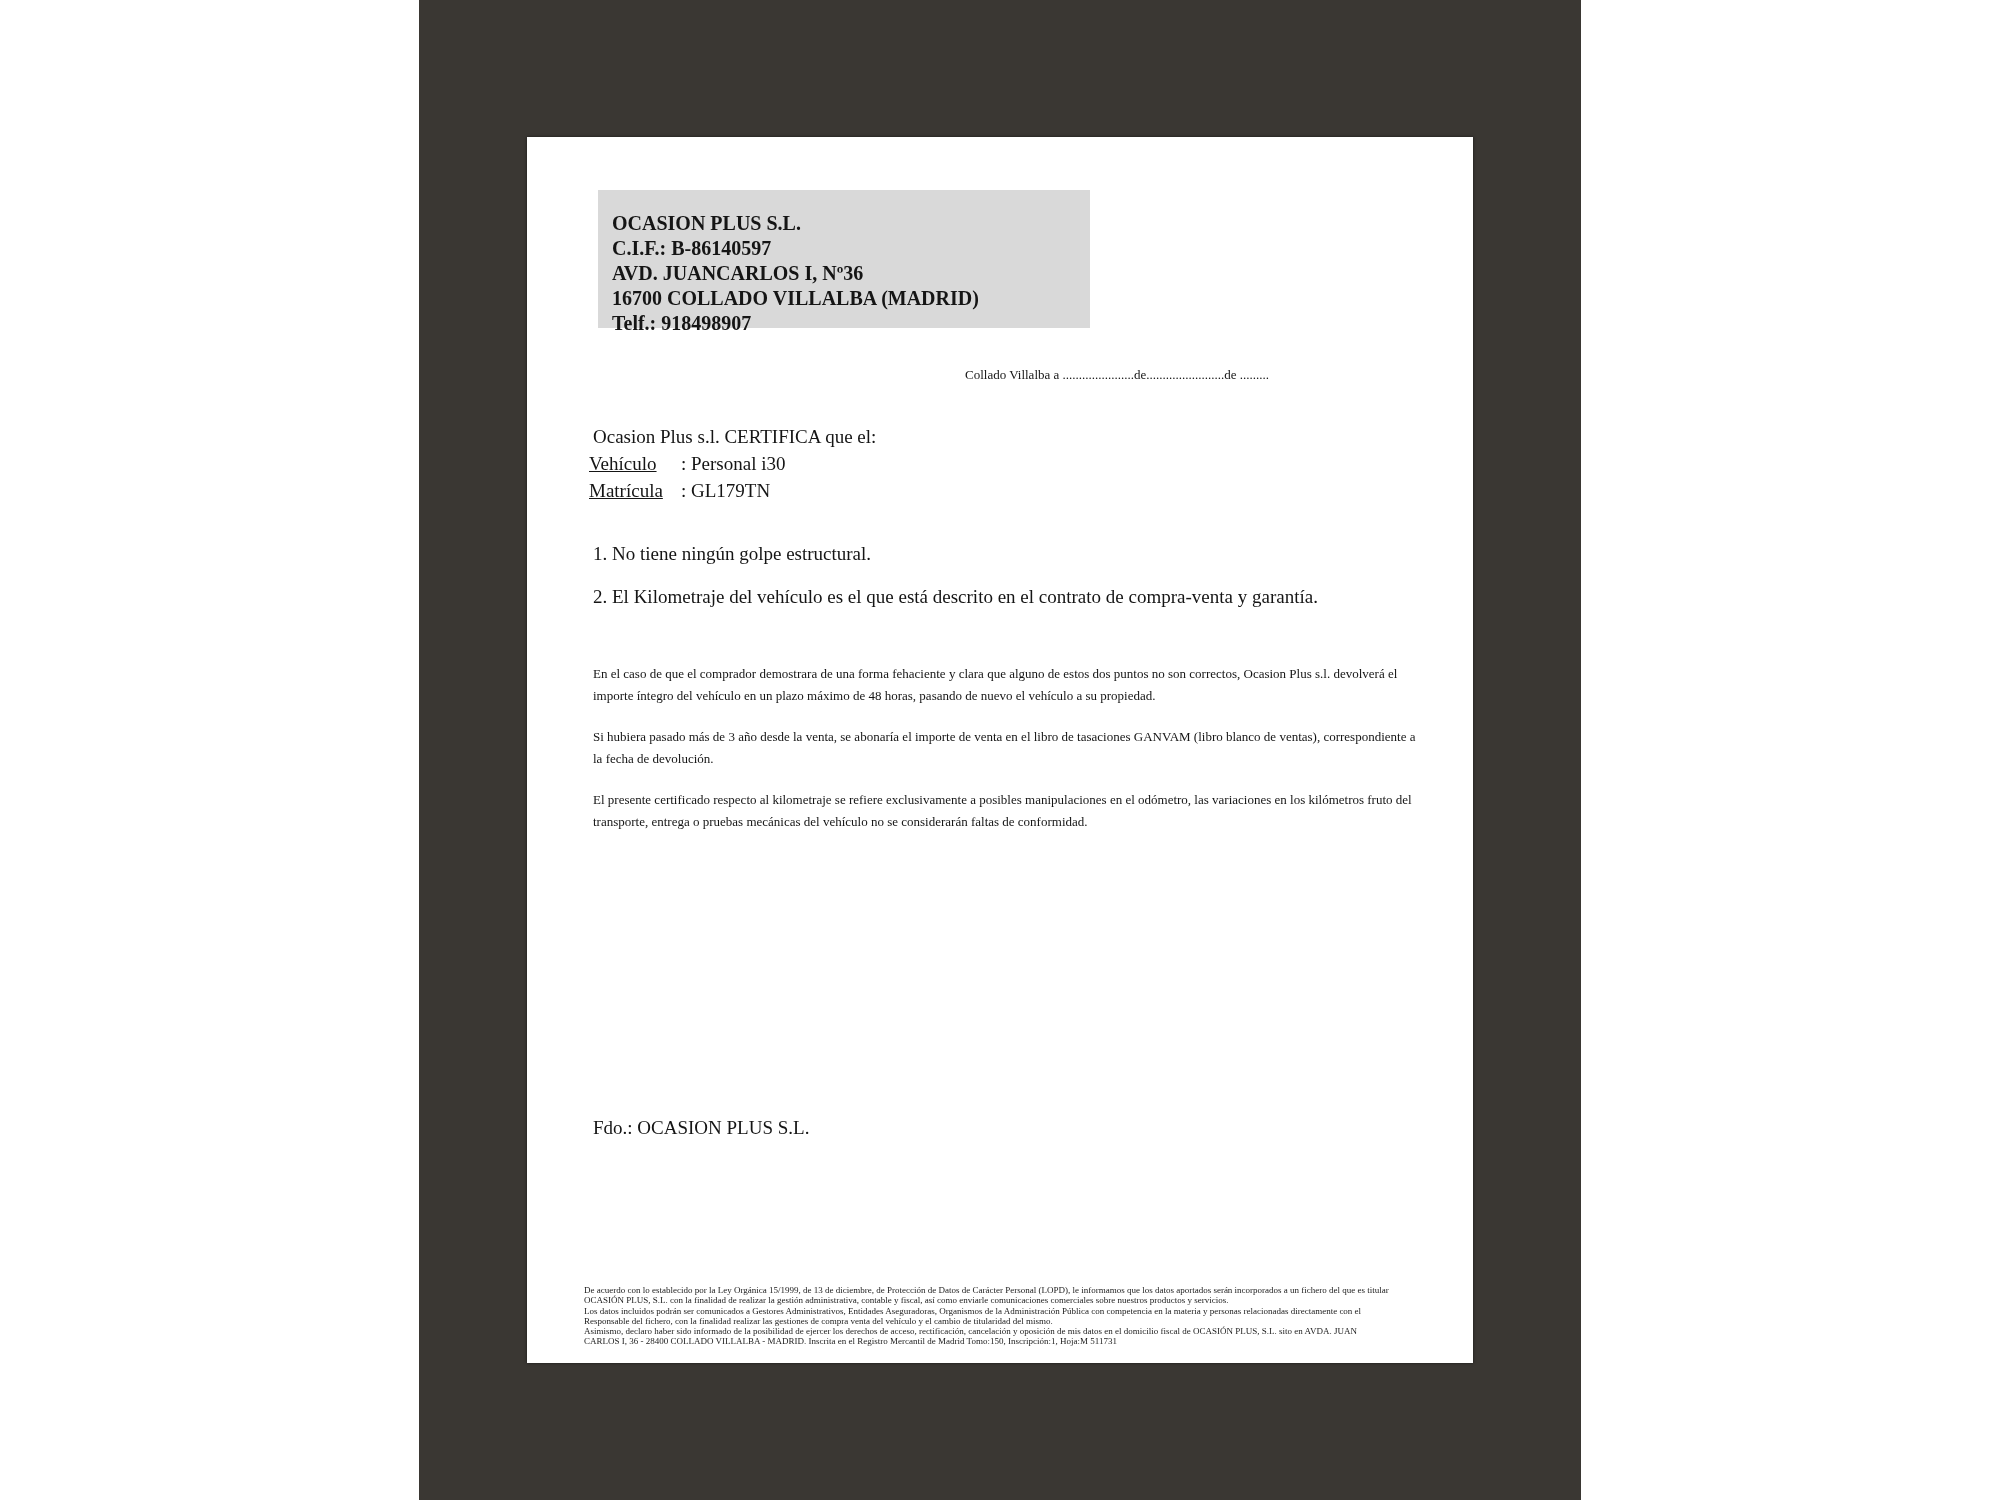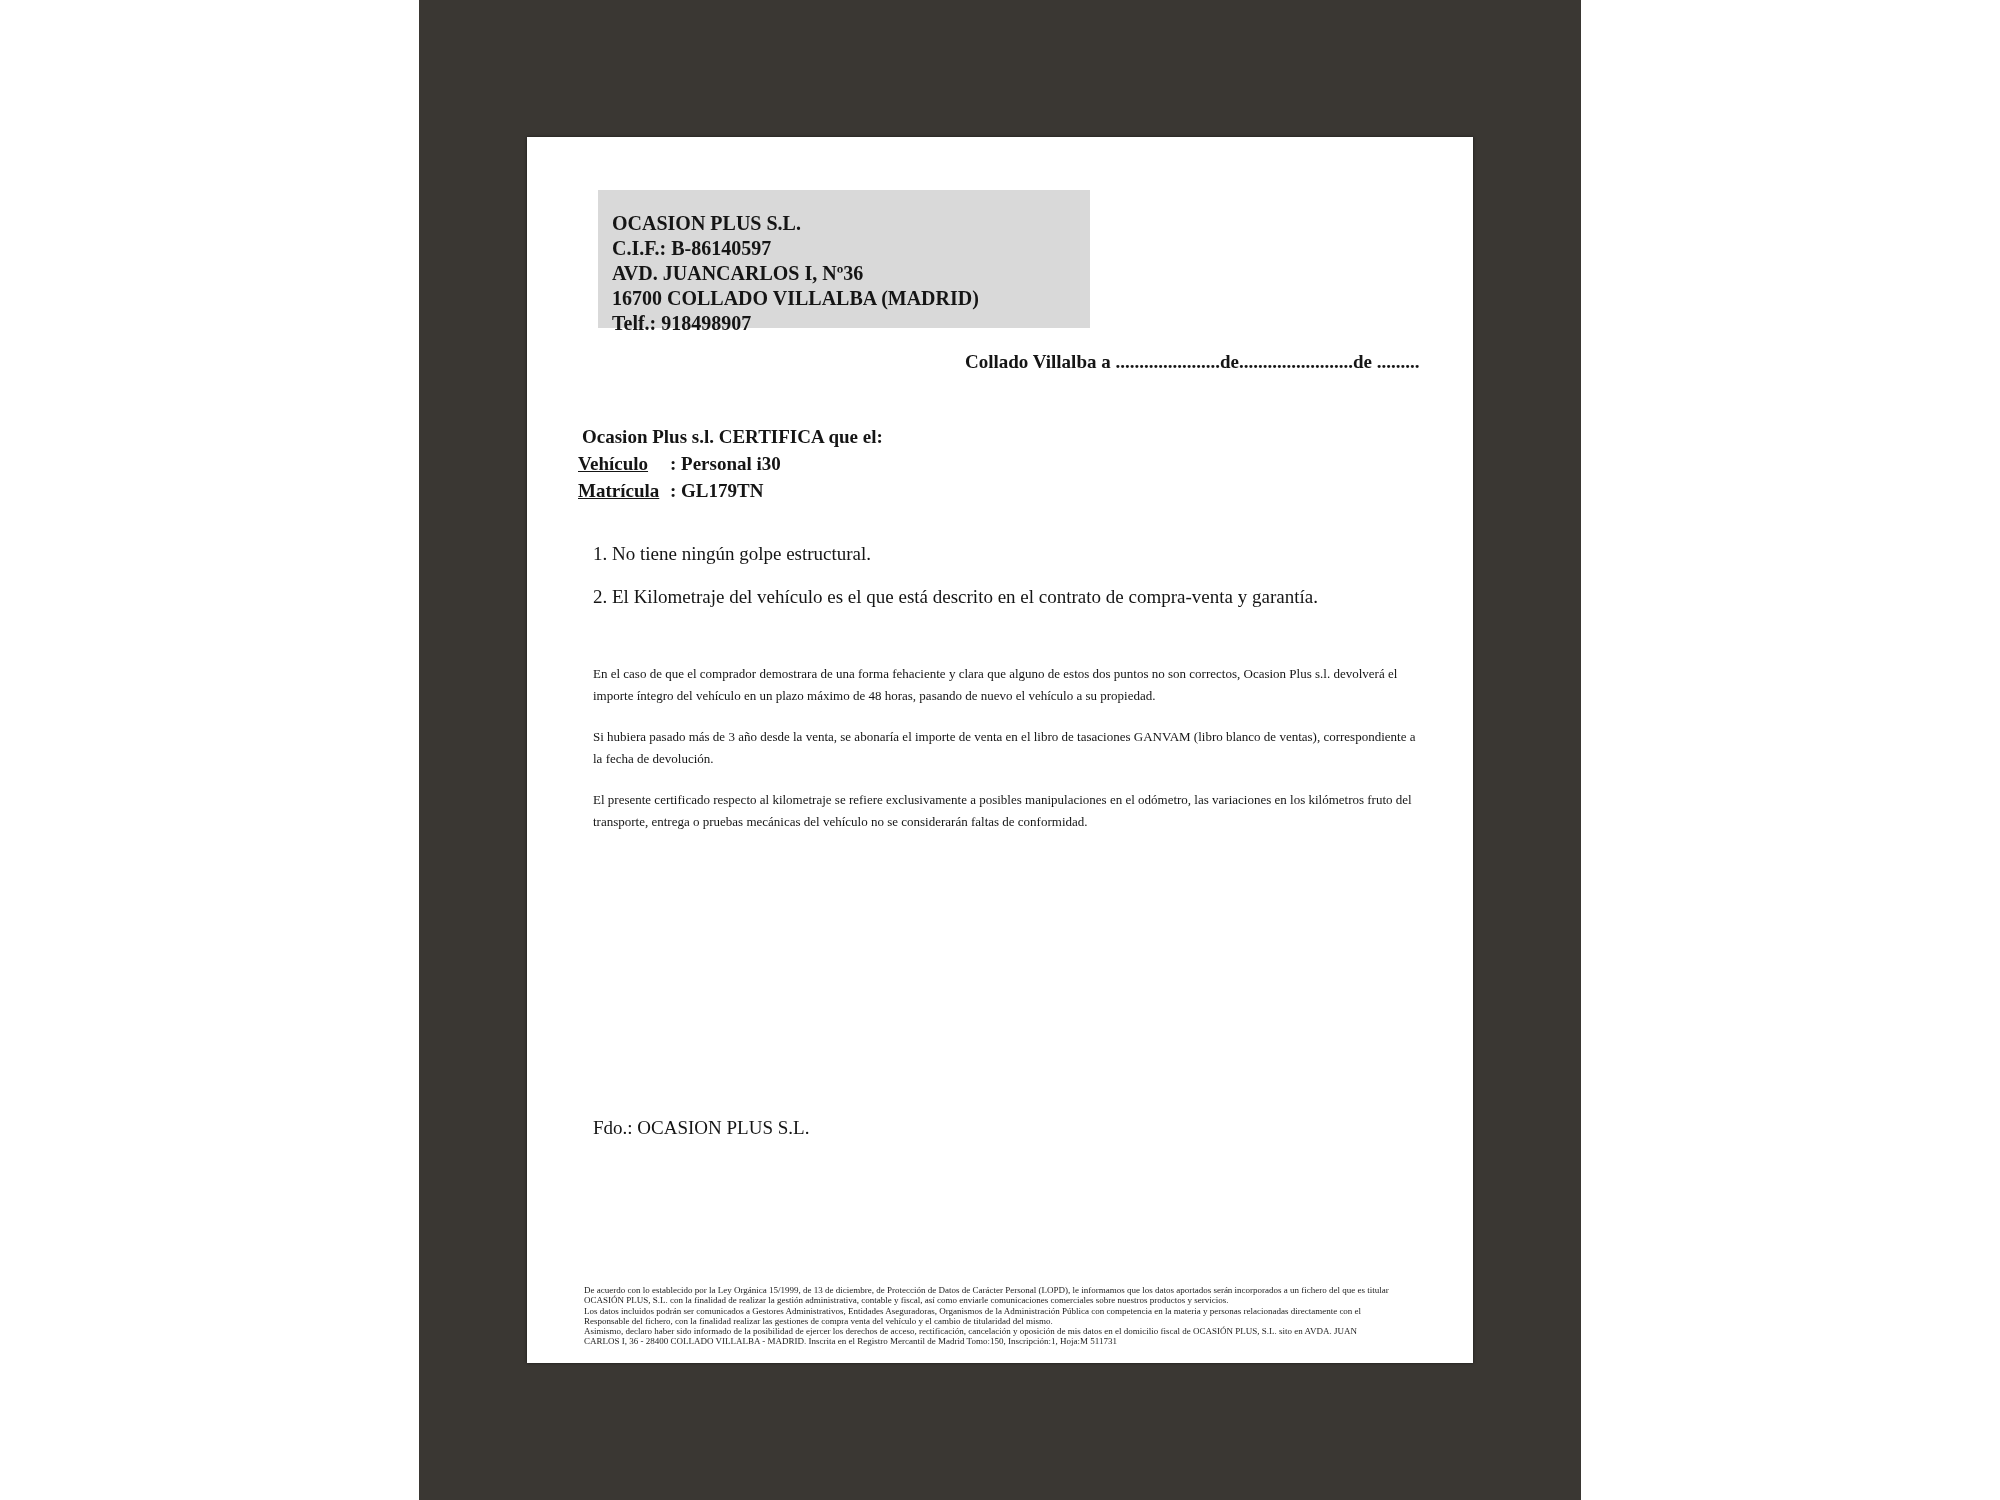--- a/index.html
+++ b/index.html
@@ -33,31 +33,29 @@
     padding: 21px 14px;
   }
   .letterhead .hline {
     font-size: 20px;
     font-weight: 700;
     line-height: 25px;
     white-space: nowrap;
   }
   .date-line {
     position: absolute;
-    left: 438px; top: 214px;
-    font-size: 19px;
+    left: 438px; top: 230px;
+    font-size: 13px;
     white-space: nowrap;
-    font-weight: bold;
   }
   .certify {
     position: absolute;
-    left: 51px; top: 286px;
+    left: 62px; top: 286px;
     font-size: 19px;
     line-height: 27px;
-    font-weight: bold;
   }
   .certify .intro { padding-left: 4px; }
   .certify .lbl {
     display: inline-block;
     width: 92px;
     text-decoration: underline;
   }
   .items {
     position: absolute;
     left: 66px; top: 406px;

